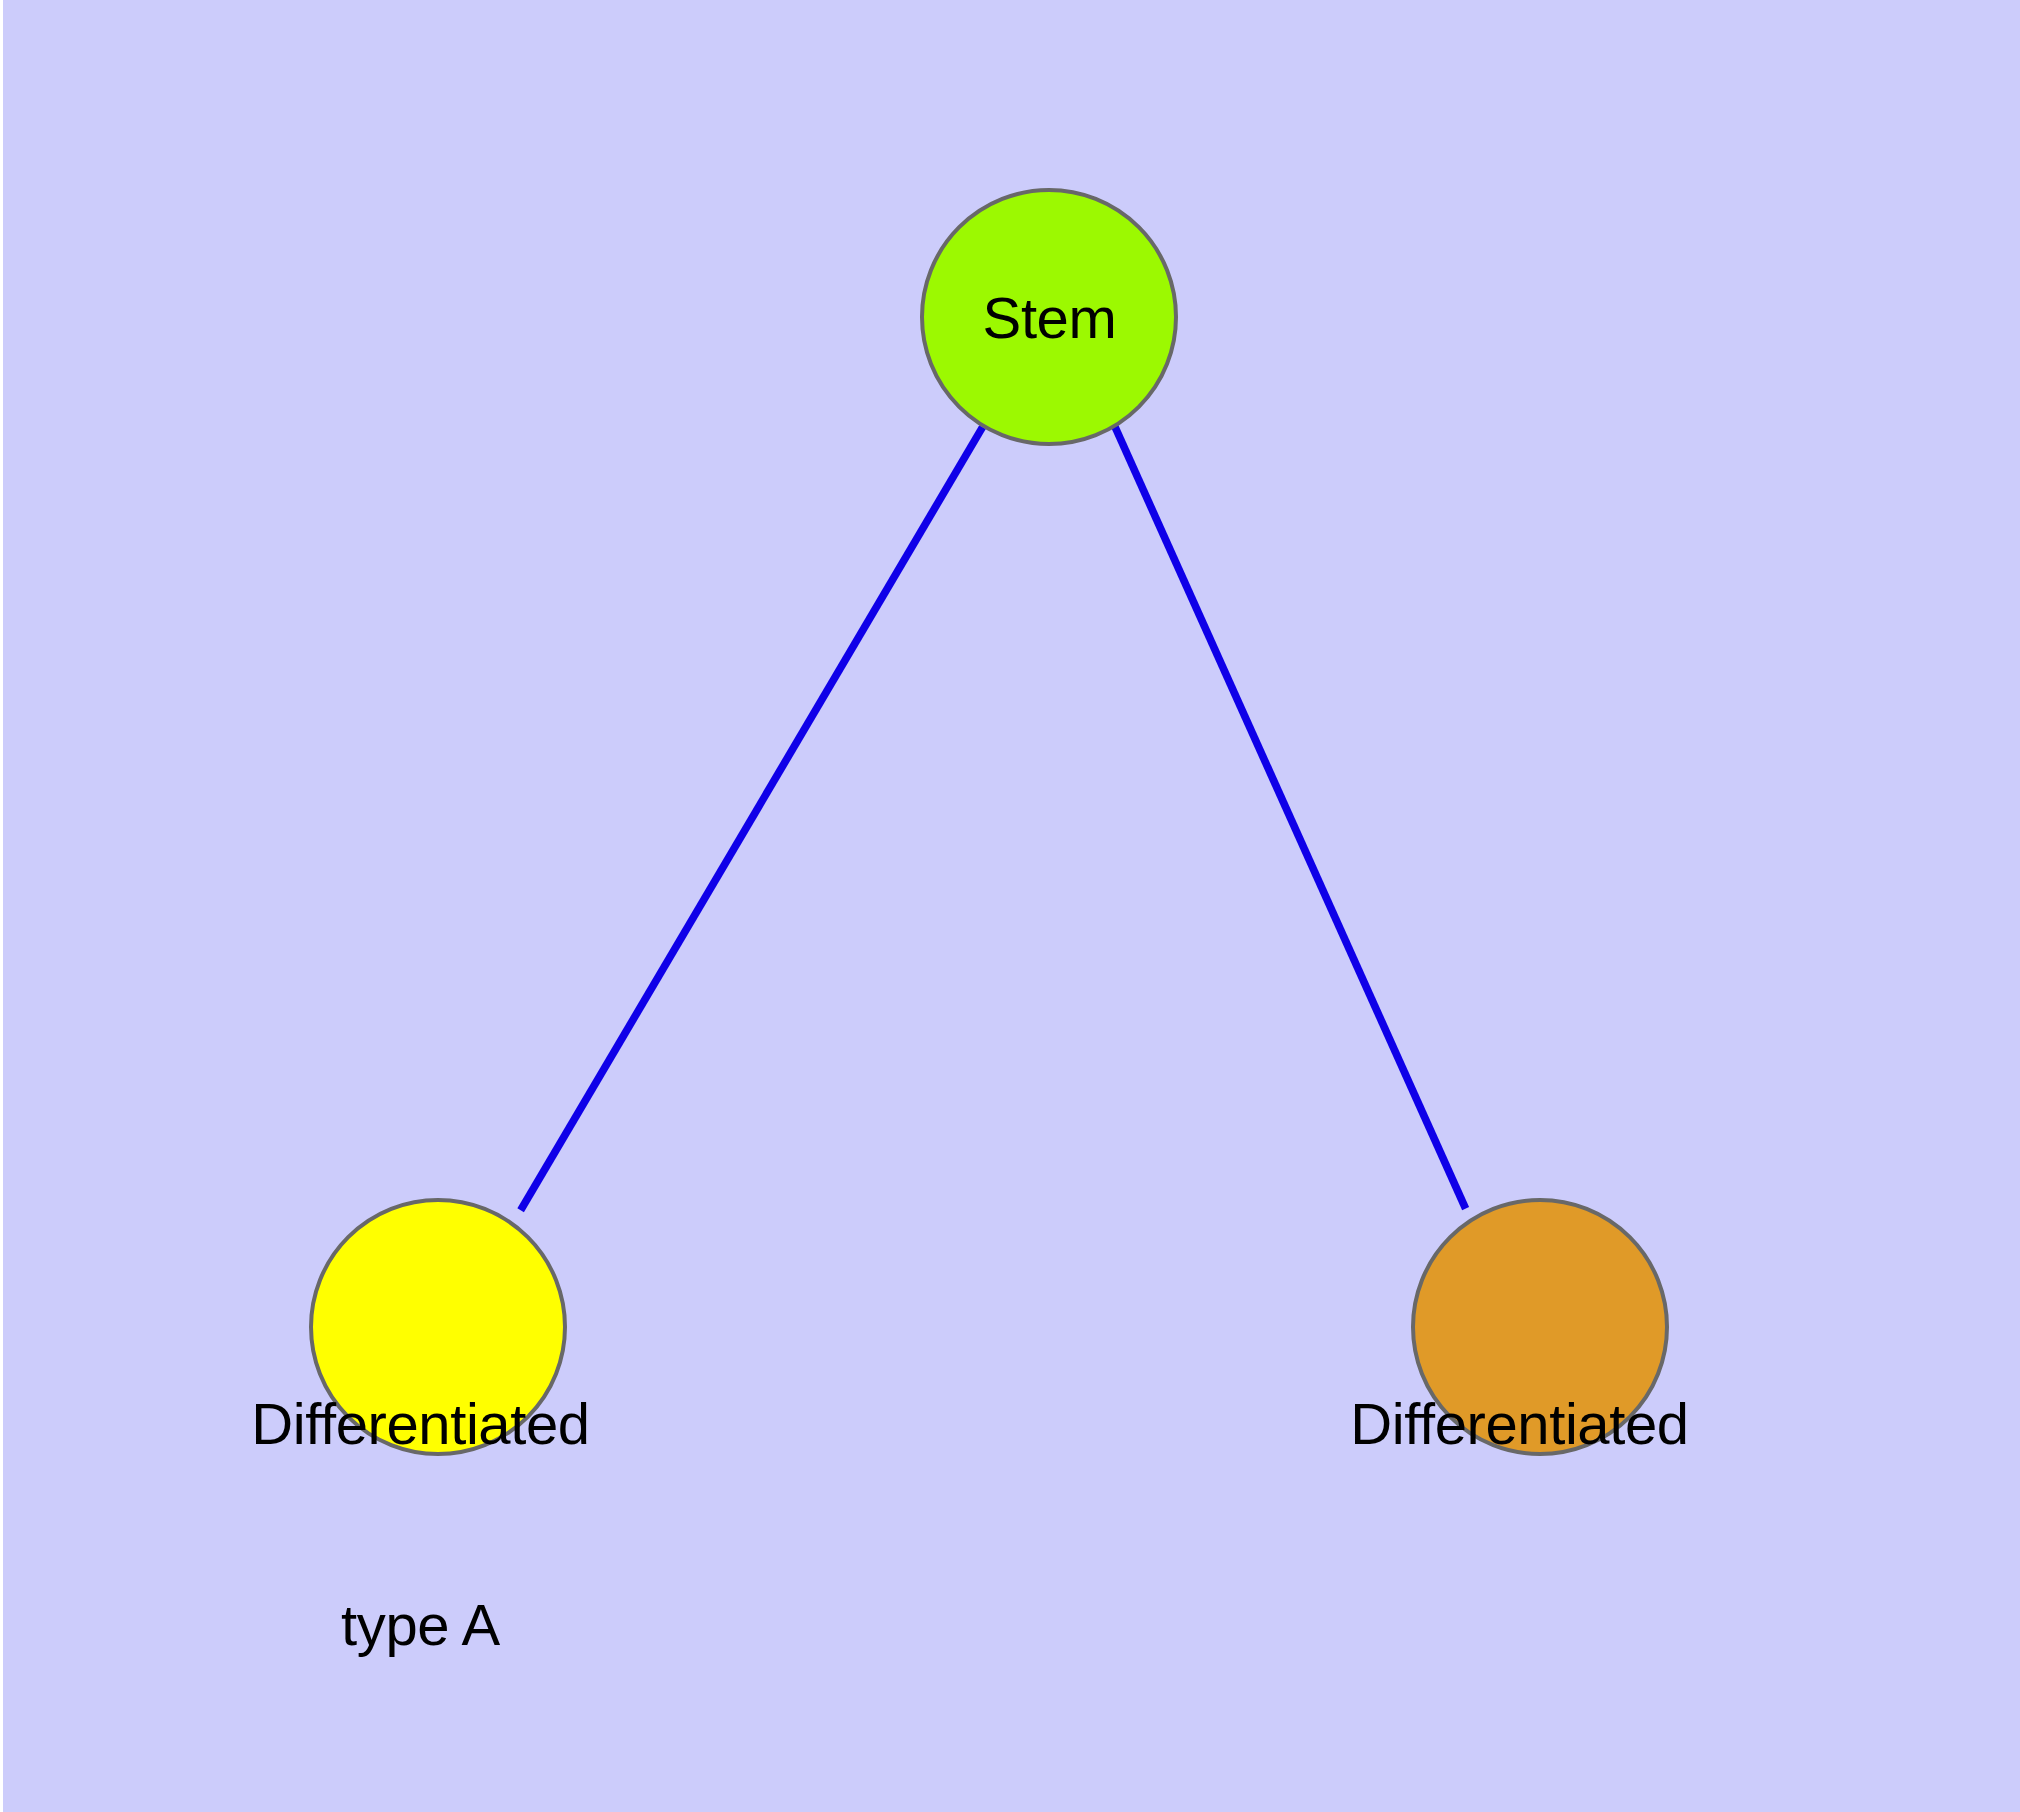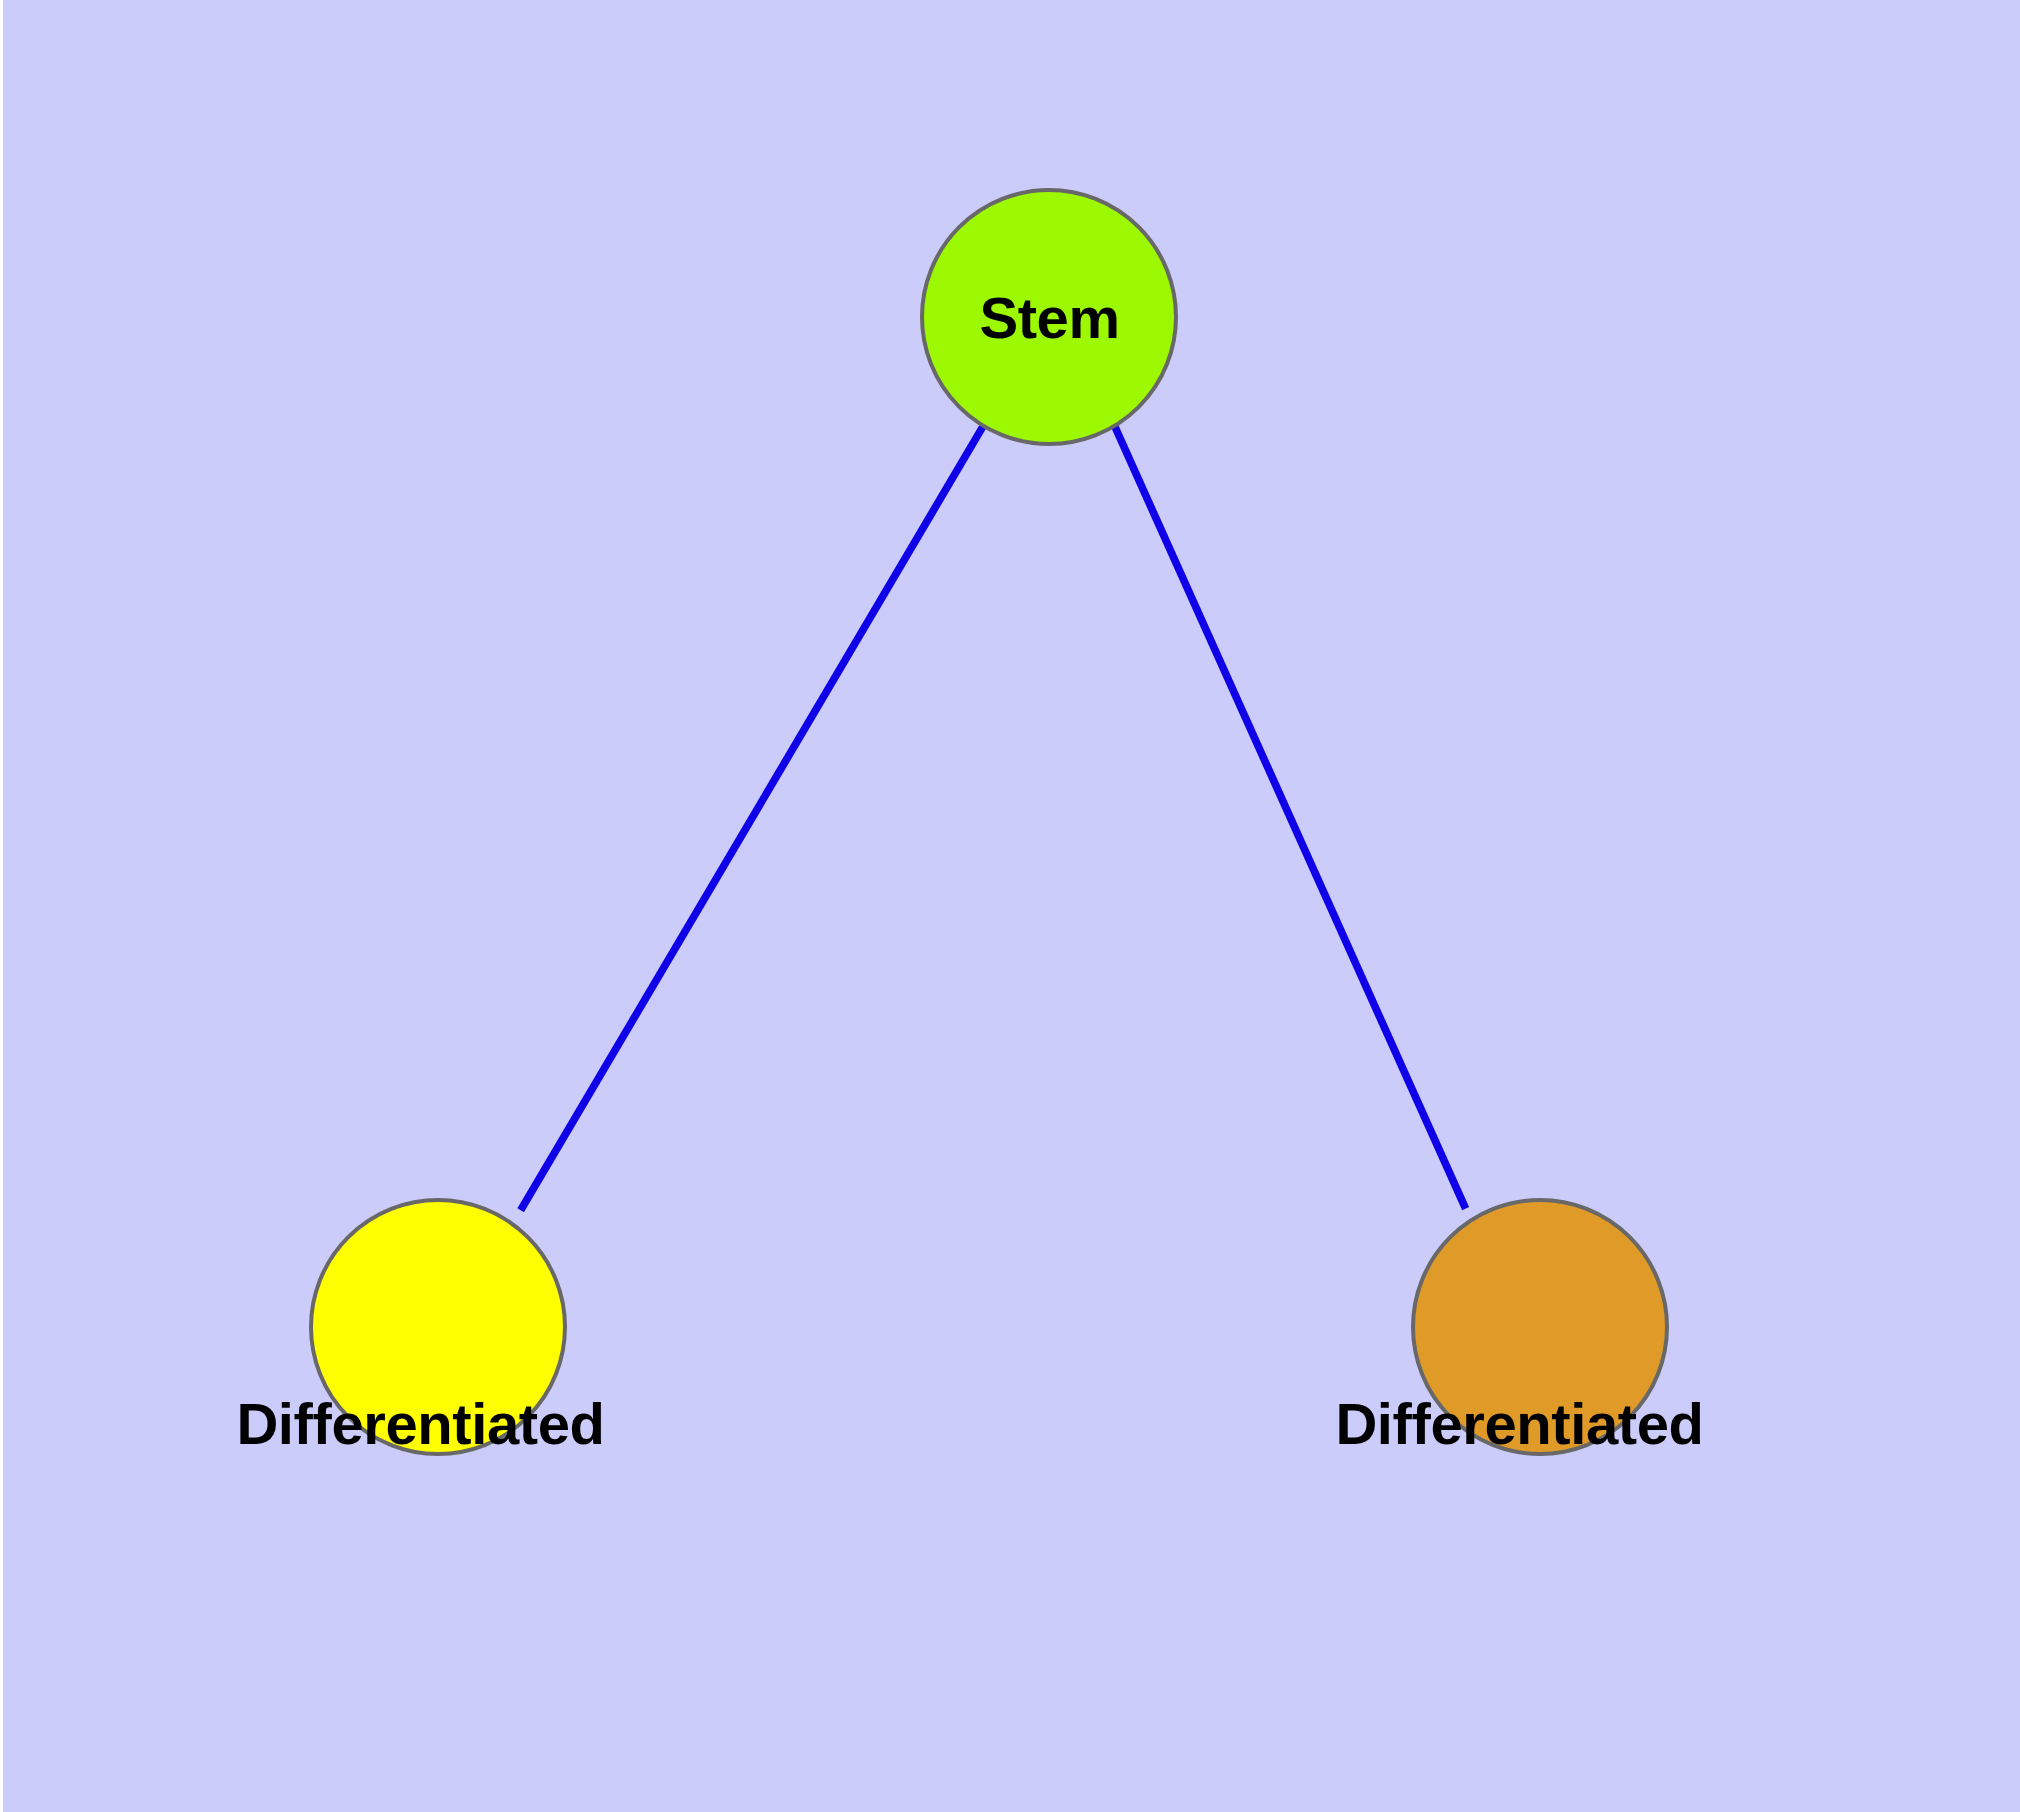--- a/index.html
+++ b/index.html
@@ -32,21 +32,21 @@
   }
   .graph-node {
     position: absolute;
     border-radius: 50%;
     box-sizing: border-box;
     border: 4.2px solid #686868;
   }
   .node-label {
     position: absolute;
     color: #000000;
-    font-weight: bold;
+    font-weight: normal;
     text-align: center;
     white-space: pre;
     line-height: 1.16;
     letter-spacing: -0.4px;
   }
 </style>
 </head>
 <body>
 
 <div id="canvas">
@@ -61,20 +61,21 @@
   <div class="graph-node" style="left:920px; top:188px; width:258px; height:258px; background:#9cf901;"></div>
 
   <div class="graph-node" style="left:309px; top:1198px; width:258px; height:258px; background:#ffff00;"></div>
 
   <div class="graph-node" style="left:1411px; top:1198px; width:258px; height:258px; background:#e09a28;"></div>
 
   <div class="node-label" style="left:795px; top:284px; width:509px; font-size:58px;">Stem</div>
 
   <div class="node-label" style="left:166px; top:1255px; width:509px; font-size:58px;">
     <div>Differentiated</div>
+    <div>type A</div>
   </div>
 
   <div class="node-label" style="left:1265px; top:1255px; width:509px; font-size:58px;">
     <div>Differentiated</div>
   </div>
 
 </div>
 
 
 </body></html>

